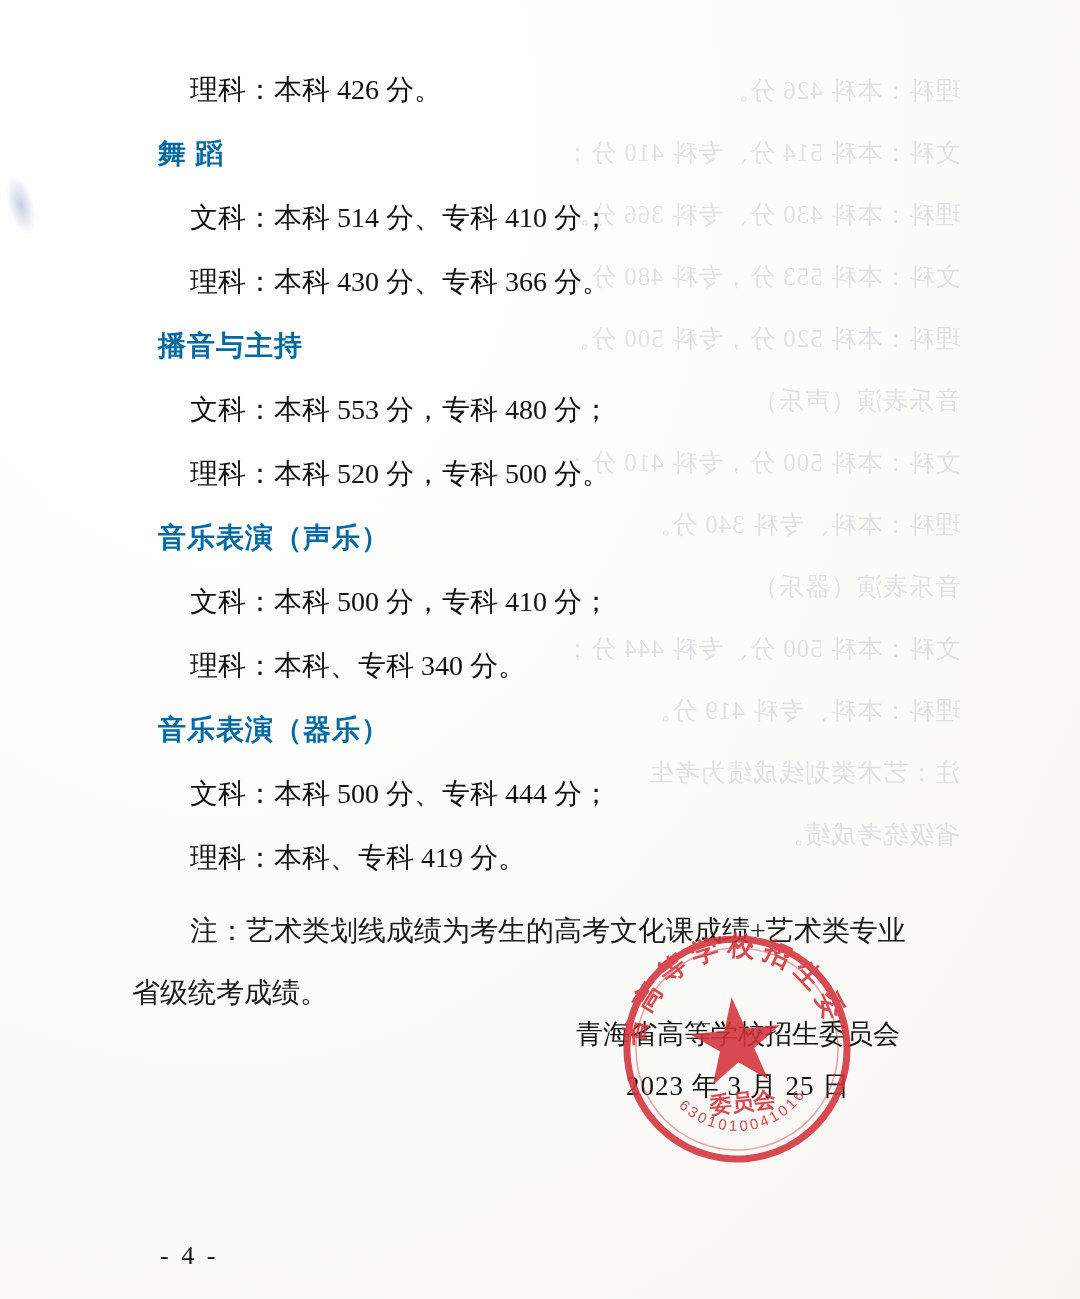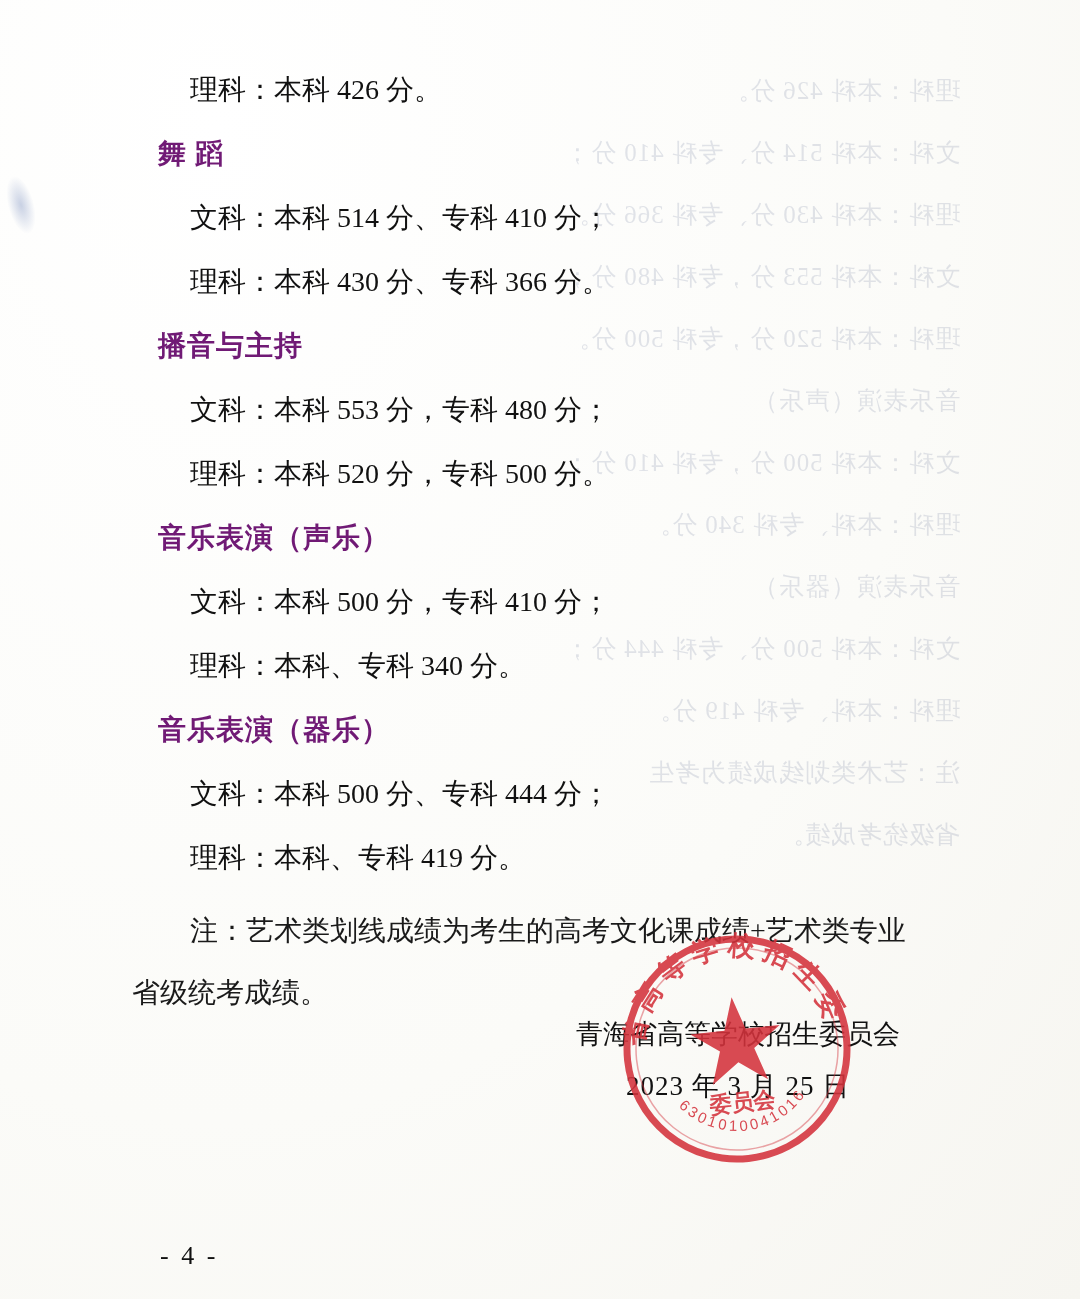--- a/index.html
+++ b/index.html
@@ -52,21 +52,21 @@
     font-size: 28px;
     line-height: 64px;
     color: #111;
     white-space: nowrap;
   }
   .heading {
     font-size: 28px;
     line-height: 64px;
     font-weight: bold;
     margin-left: -32px;
-    color: #701a75;
+    color: #0369a1;
     letter-spacing: 1px;
   }
   .note {
     font-size: 28px;
     line-height: 62px;
     text-indent: 0;
     margin-top: 10px;
   }
   .note-cont {
     font-size: 28px;

